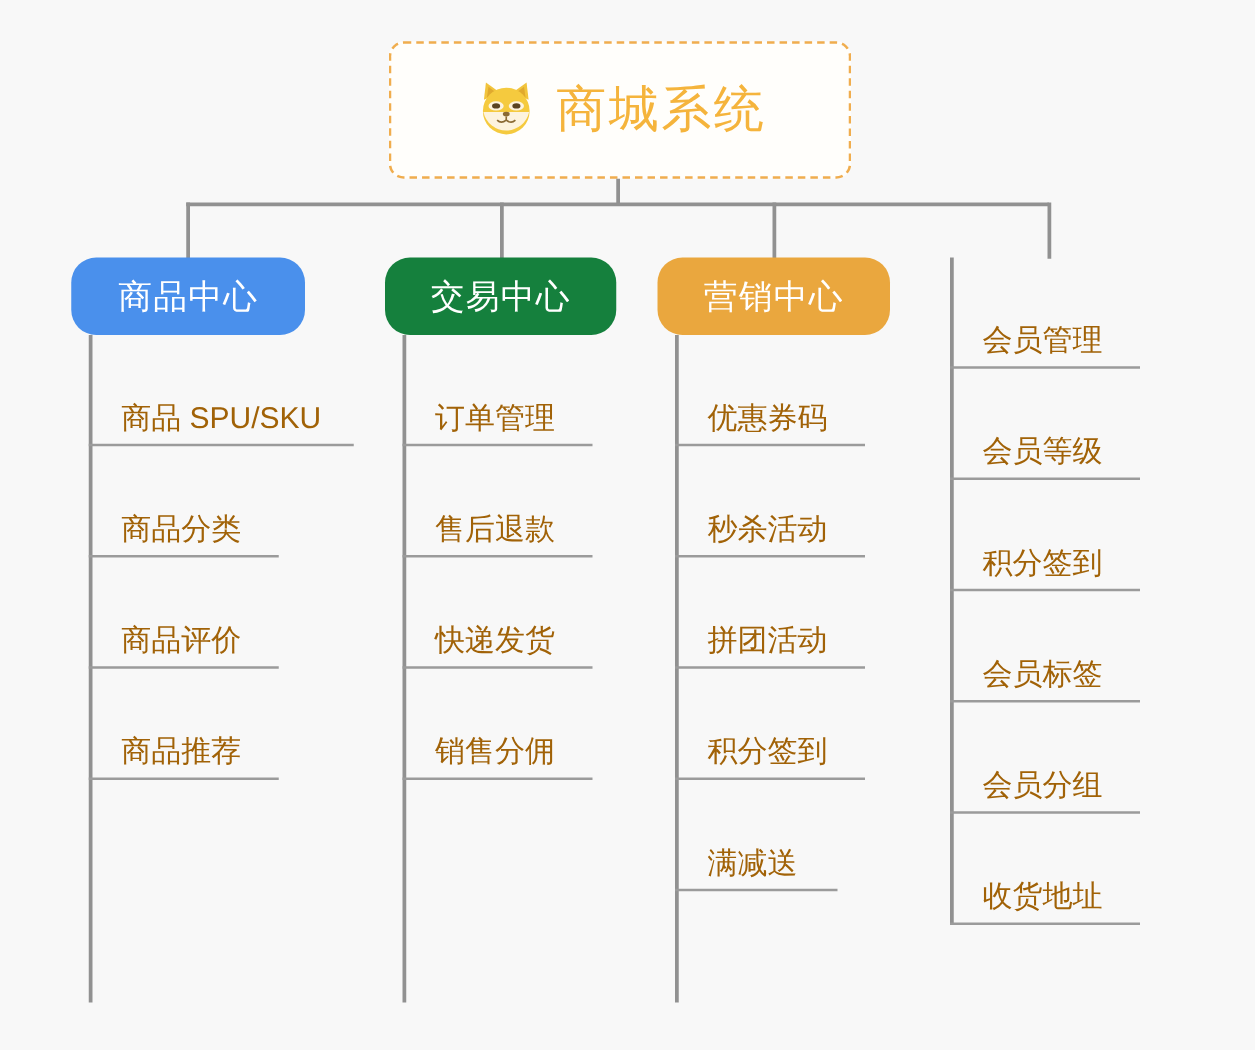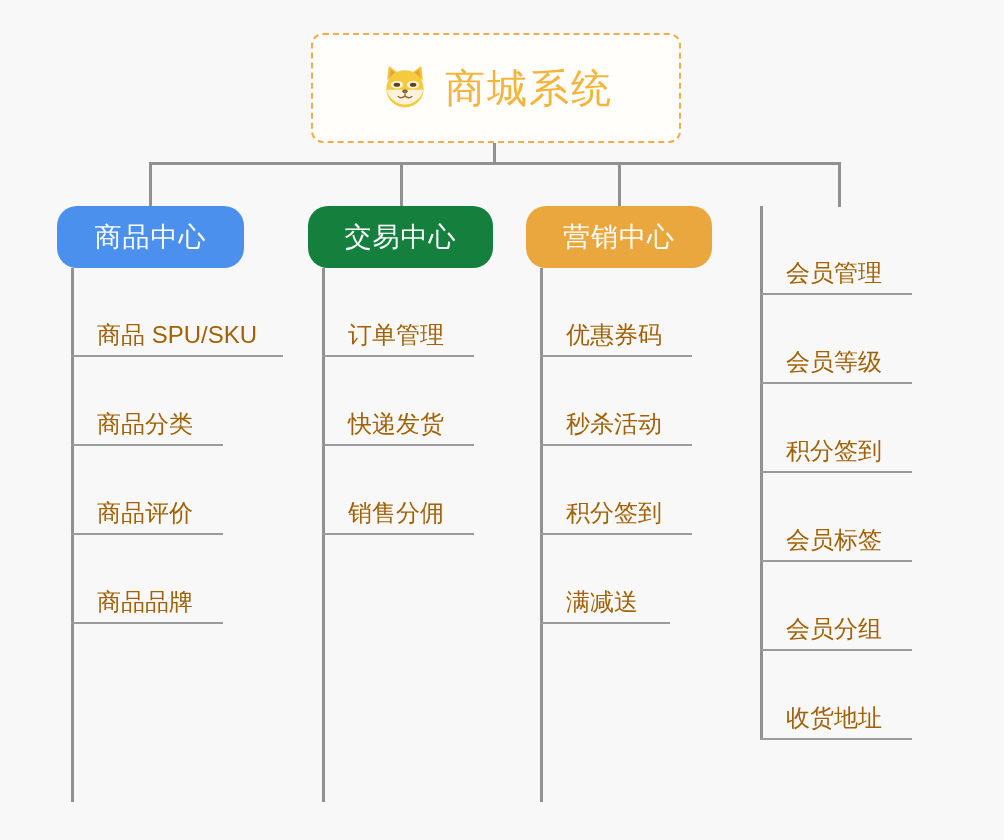--- a/index.html
+++ b/index.html
@@ -180,37 +180,41 @@
         </div>
         <div class="leaf">
           <span class="leaf-text">商品分类</span>
           <div class="leaf-underline" style="width: 152px;"></div>
         </div>
         <div class="leaf">
           <span class="leaf-text">商品评价</span>
           <div class="leaf-underline" style="width: 152px;"></div>
         </div>
         <div class="leaf">
-          <span class="leaf-text">商品品牌</span>
+          <span class="leaf-text">商品推荐</span>
           <div class="leaf-underline" style="width: 152px;"></div>
         </div>
       </div>
     </div>
     <div class="conn conn-drop" style="left: 400px;"></div>
     <div class="column" style="left: 308px; width: 185px;">
       <div class="cat-box" style="background: #15803d; width: 185px;">
         <span>交易中心</span>
       </div>
       <div class="leaf-list">
         <div class="leaf-trunk" style="height: 534px;"></div>
         <div class="leaf">
           <span class="leaf-text">订单管理</span>
           <div class="leaf-underline" style="width: 152px;"></div>
         </div>
         <div class="leaf">
+          <span class="leaf-text">售后退款</span>
+          <div class="leaf-underline" style="width: 152px;"></div>
+        </div>
+        <div class="leaf">
           <span class="leaf-text">快递发货</span>
           <div class="leaf-underline" style="width: 152px;"></div>
         </div>
         <div class="leaf">
           <span class="leaf-text">销售分佣</span>
           <div class="leaf-underline" style="width: 152px;"></div>
         </div>
       </div>
     </div>
     <div class="conn conn-drop" style="left: 618px;"></div>
@@ -222,20 +226,24 @@
         <div class="leaf-trunk" style="height: 534px;"></div>
         <div class="leaf">
           <span class="leaf-text">优惠券码</span>
           <div class="leaf-underline" style="width: 152px;"></div>
         </div>
         <div class="leaf">
           <span class="leaf-text">秒杀活动</span>
           <div class="leaf-underline" style="width: 152px;"></div>
         </div>
         <div class="leaf">
+          <span class="leaf-text">拼团活动</span>
+          <div class="leaf-underline" style="width: 152px;"></div>
+        </div>
+        <div class="leaf">
           <span class="leaf-text">积分签到</span>
           <div class="leaf-underline" style="width: 152px;"></div>
         </div>
         <div class="leaf">
           <span class="leaf-text">满减送</span>
           <div class="leaf-underline" style="width: 130px;"></div>
         </div>
       </div>
     </div>
     <div class="conn conn-drop" style="left: 838px;"></div>

